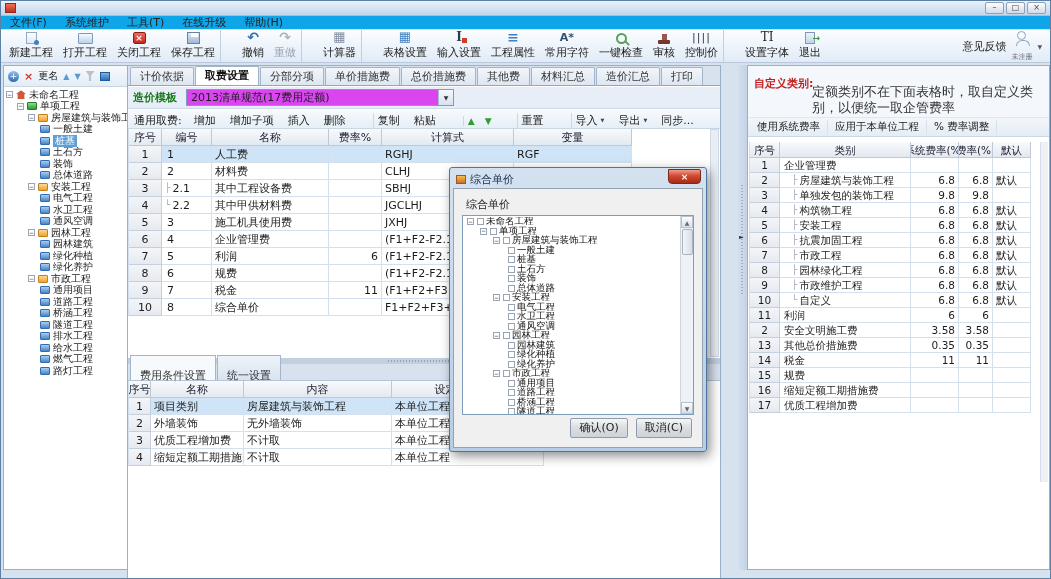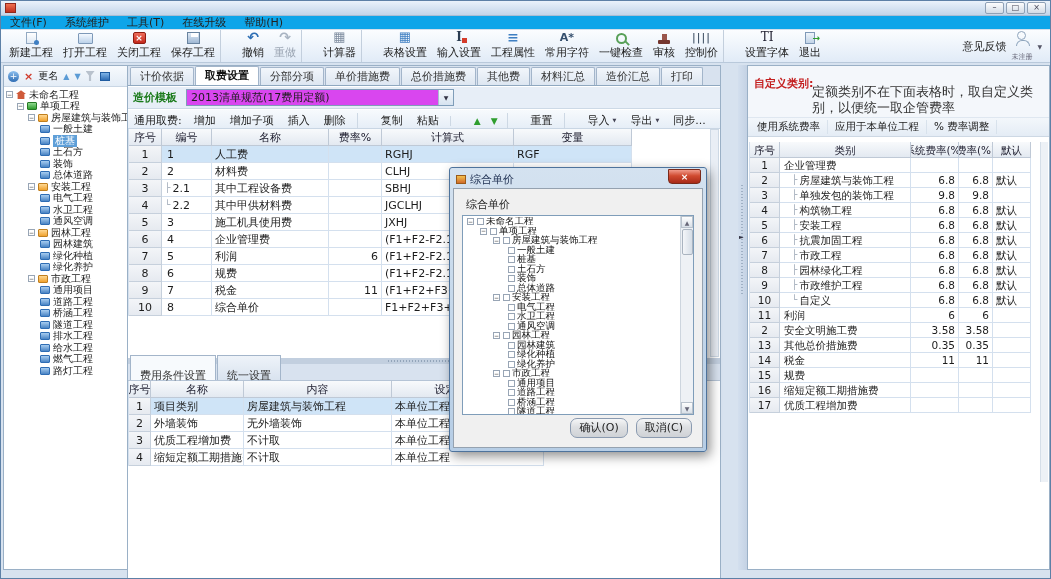--- a/index.html
+++ b/index.html
@@ -97,21 +97,21 @@
   .tmplrow{position:absolute;left:0;top:21px;right:0;height:22px;background:#e7eef7;border-bottom:1px solid #cdd9e6;display:flex;align-items:center;padding:0 5px}
   .tmpl-label{color:#1a7a1a;font-weight:bold;font-size:11px;margin-right:9px;white-space:nowrap}
   .select{width:268px;height:17px;background:#d946ef;border:1px solid #7f9db9;display:flex;align-items:center;font-size:11px;padding-left:4px}
   .sel-val{flex:1;white-space:nowrap;overflow:hidden}
   .sel-btn{width:15px;height:15px;background:linear-gradient(#f4f8fc,#d7e3f0);border-left:1px solid #a9bccf;font-size:6px;display:flex;align-items:center;justify-content:center;color:#334;flex:none}
   .ftbar{position:absolute;left:0;top:44px;right:0;height:19px;background:linear-gradient(#f7fafd,#e6eef7);border-bottom:1px solid #c9d6e4;display:flex;align-items:flex-end;font-size:11px;padding-left:6px}
   .ft-label{margin-right:5px;color:#222;white-space:nowrap}
   .ft-btns{display:flex;align-items:center}
   .ftb{padding:0 7px;color:#222;white-space:nowrap}
   .ftb.arrow{color:#2f9e2f;font-size:9px;padding:0 5px}
-  .ftb.gap{border-left:1px solid #cdd8e4;margin-left:4px;padding-left:23px}
+  .ftb.gap{border-left:1px solid #cdd8e4;margin-left:20px;padding-left:4px}
   .ftb.caret::after{content:"▼";font-size:5px;margin-left:3px;color:#445;vertical-align:2px}
 
   
   .fc{border-right:1px solid #d4e0ee;border-bottom:1px solid #d4e0ee;padding:0 3px;display:flex;align-items:center;overflow:hidden;white-space:nowrap}
   .hc{background:linear-gradient(#f8fafc,#e3e9f1) !important;border-color:#bfc9d6 !important;color:#223;justify-content:center !important}
   .seqc{background:linear-gradient(#f3f5f8,#e6eaf0);justify-content:center;border-color:#c6d0dc}
   .num{justify-content:flex-end}
   .pre{color:#98a4b2;font-size:9px;margin-right:2px}
 
   .fgrid{position:absolute;left:0;top:63px;width:504px;border-left:1px solid #d4e0ee}
@@ -155,21 +155,21 @@
   .dtreebox{position:absolute;left:8px;top:26px;right:8px;height:200px;background:#fff;border:1px solid #7f9db9;overflow:hidden}
   .dtree{position:absolute;left:1px;top:1px;right:14px;bottom:0;overflow:hidden}
   .drow{display:flex;align-items:center;height:9.5px;font-size:9.5px;white-space:nowrap;color:#111}
   .drow .expb{width:7px;height:7px;font-size:6px;margin-right:1px}
   .cb{width:7px;height:7px;border:1px solid #98a5b5;background:#fff;margin:0 2px;flex:none}
   .dscroll{position:absolute;right:0;top:0;width:13px;bottom:0;background:#eef1f5;border-left:1px solid #cdd5de;display:flex;flex-direction:column;align-items:center;font-size:6px;color:#667}
   .dsa{height:12px;line-height:12px;width:100%;text-align:center;background:linear-gradient(#fdfdfd,#d9e0e8);border:1px solid #b9c2cc}
   .dsa.dsb{margin-top:auto}
   .dsthumb{width:11px;height:26px;background:linear-gradient(90deg,#f4f6f9,#d5dde6);border:1px solid #aab4c0;border-radius:2px;margin-top:1px}
   .dbtns{position:absolute;left:0;right:10px;bottom:9px;display:flex;justify-content:flex-end;gap:8px}
-  .btn{min-width:52px;height:20px;line-height:18px;text-align:center;font-size:11px;background:linear-gradient(#f5f6f7,#dddfe2 45%,#cfd2d6);border:1px solid #8a9ab0;border-radius:7px;padding:0 8px;color:#222}
+  .btn{min-width:52px;height:20px;line-height:18px;text-align:center;font-size:11px;background:linear-gradient(#f5f6f7,#dddfe2 45%,#cfd2d6);border:1px solid #8a9ab0;border-radius:2px;padding:0 8px;color:#222}
 </style>
 </head>
 <body>
 
 <div class="win">
 
   <div class="tbar">
     <span class="appic"></span>
     <span class="wctrls">
       <span class="wc">–</span>

